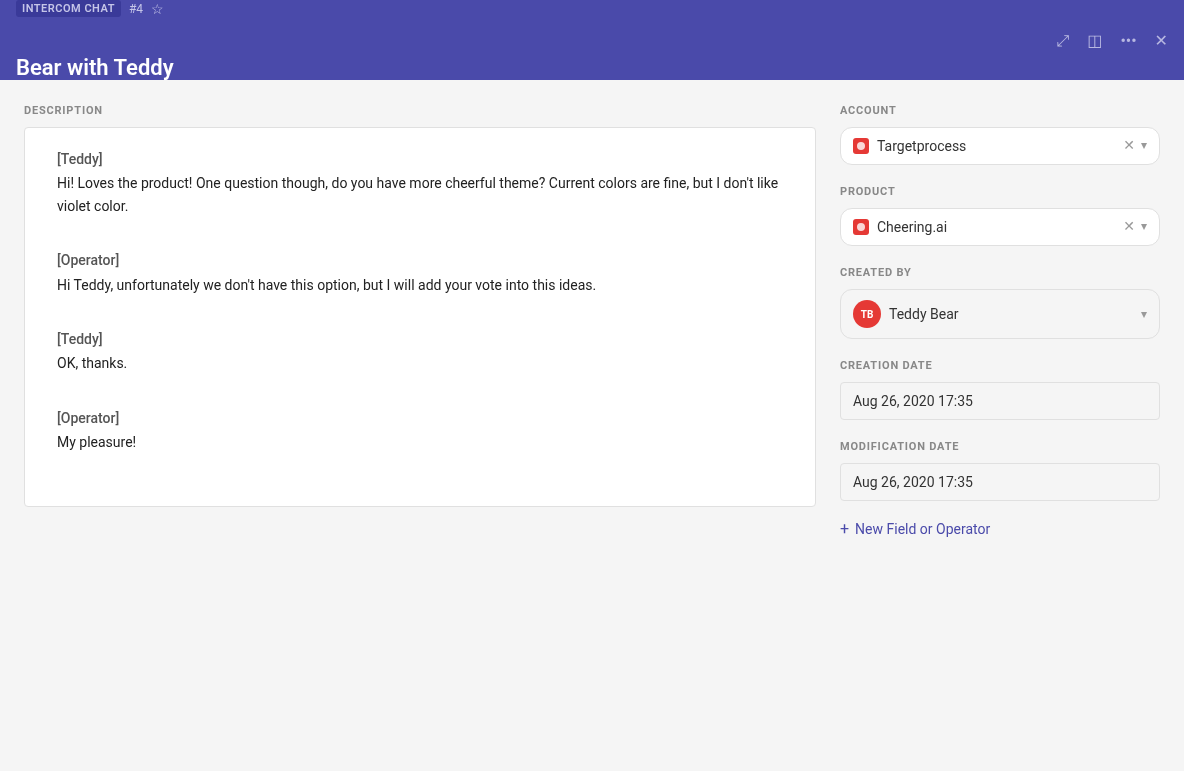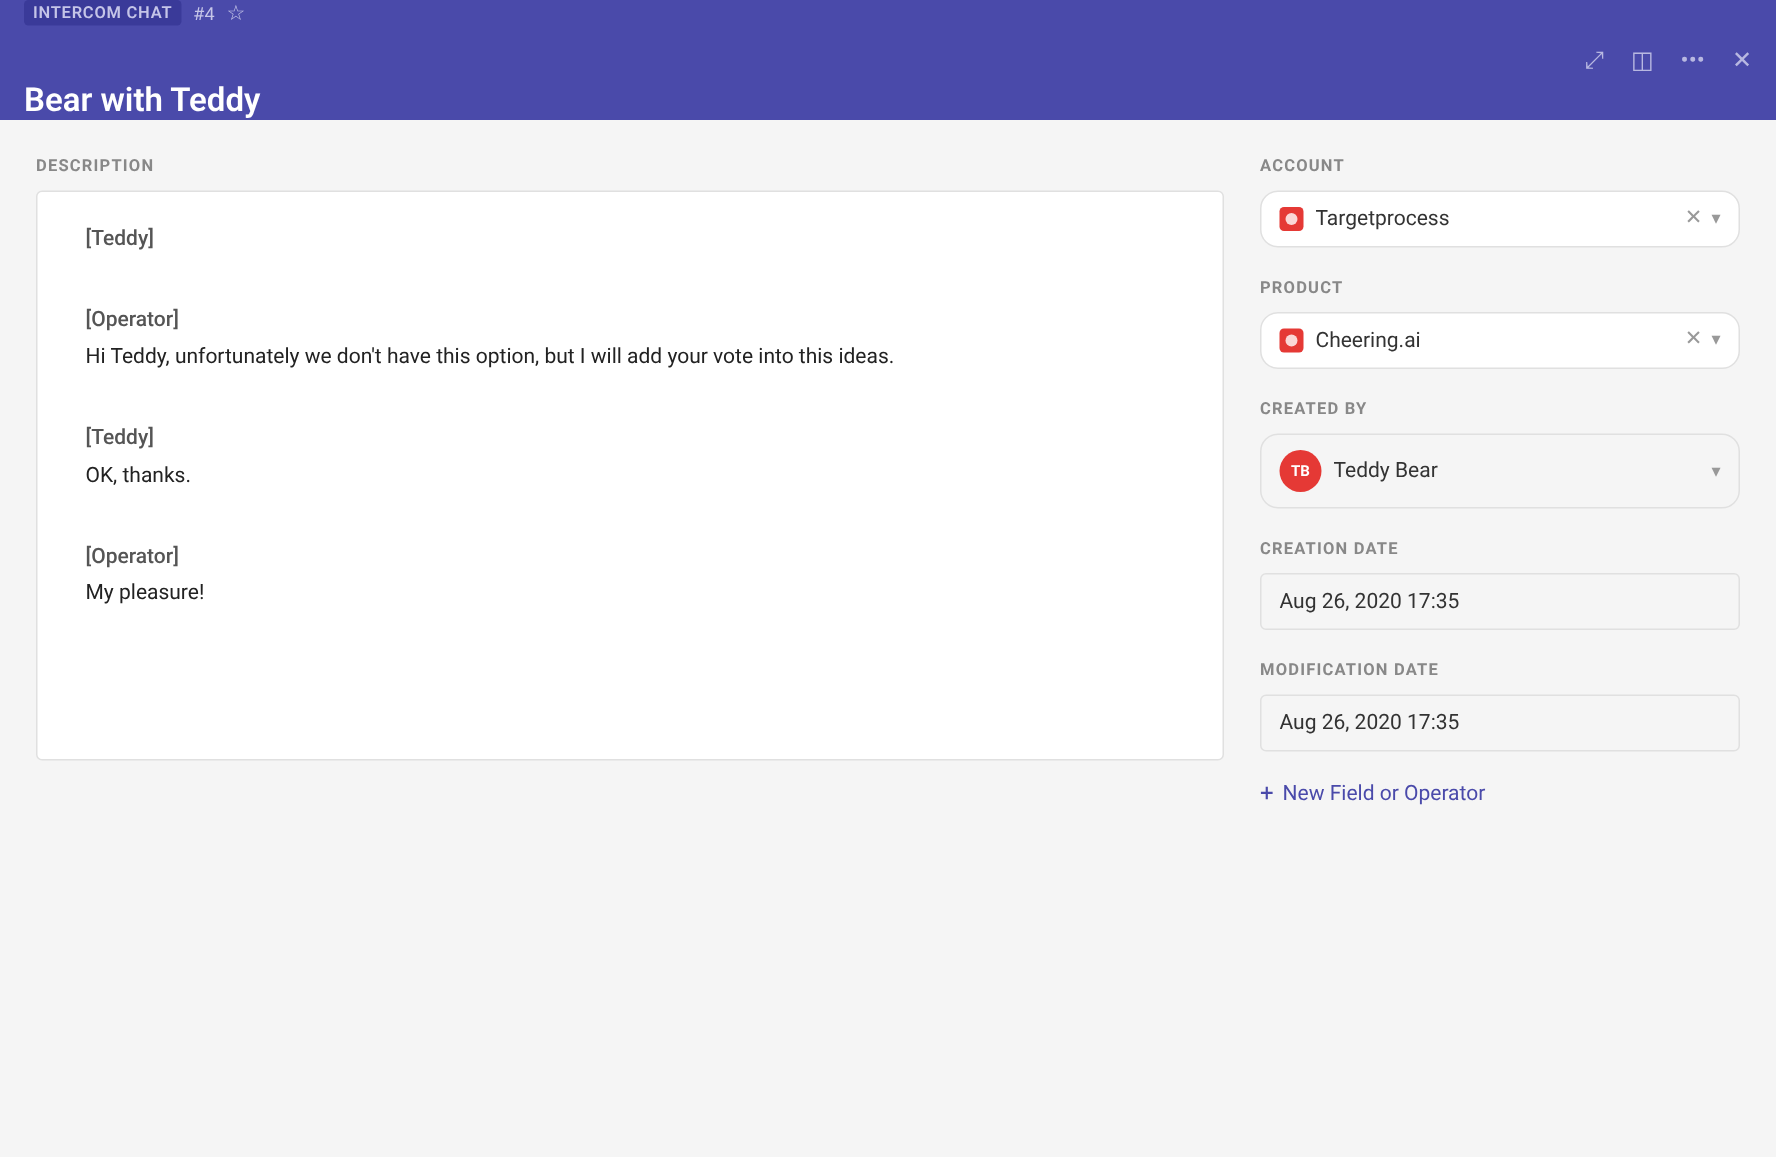--- a/index.html
+++ b/index.html
@@ -235,20 +235,21 @@
     <span class="header-action-icon">✕</span>
   </div>
 </div>
 
 <div class="main">
 
   <div class="left-panel">
     <div class="section-label">DESCRIPTION</div>
     <div class="description-box">
       <div class="chat-speaker chat-message">[Teddy]</div>
+      <div class="chat-text chat-message">Hi! Loves the product! One question though, do you have more cheerful theme? Current colors are fine, but I don't like violet color.</div>
       <div class="chat-speaker chat-message">[Operator]</div>
       <div class="chat-text chat-message">Hi Teddy, unfortunately we don't have this option, but I will add your vote into this ideas.</div>
       <div class="chat-speaker chat-message">[Teddy]</div>
       <div class="chat-text chat-message">OK, thanks.</div>
       <div class="chat-speaker chat-message">[Operator]</div>
       <div class="chat-text chat-message">My pleasure!</div>
     </div>
   </div>
 
   <div class="right-panel">

